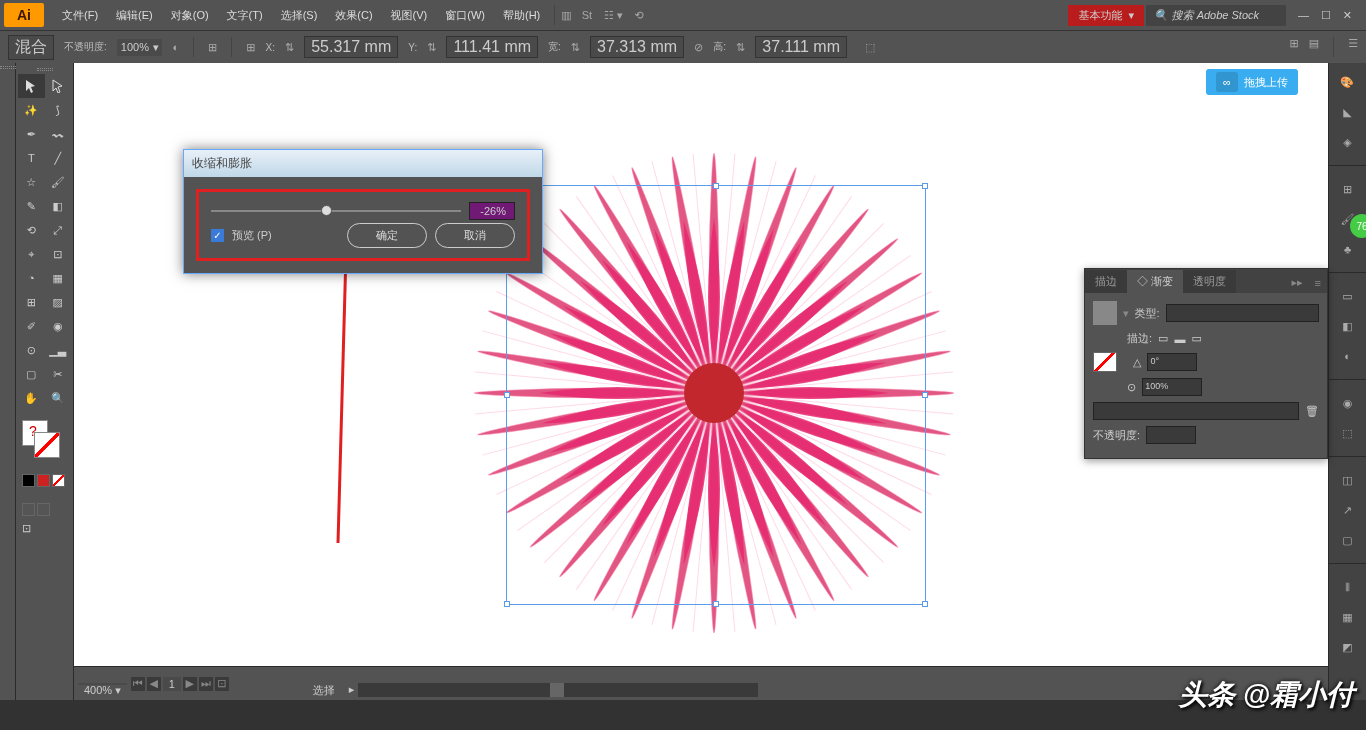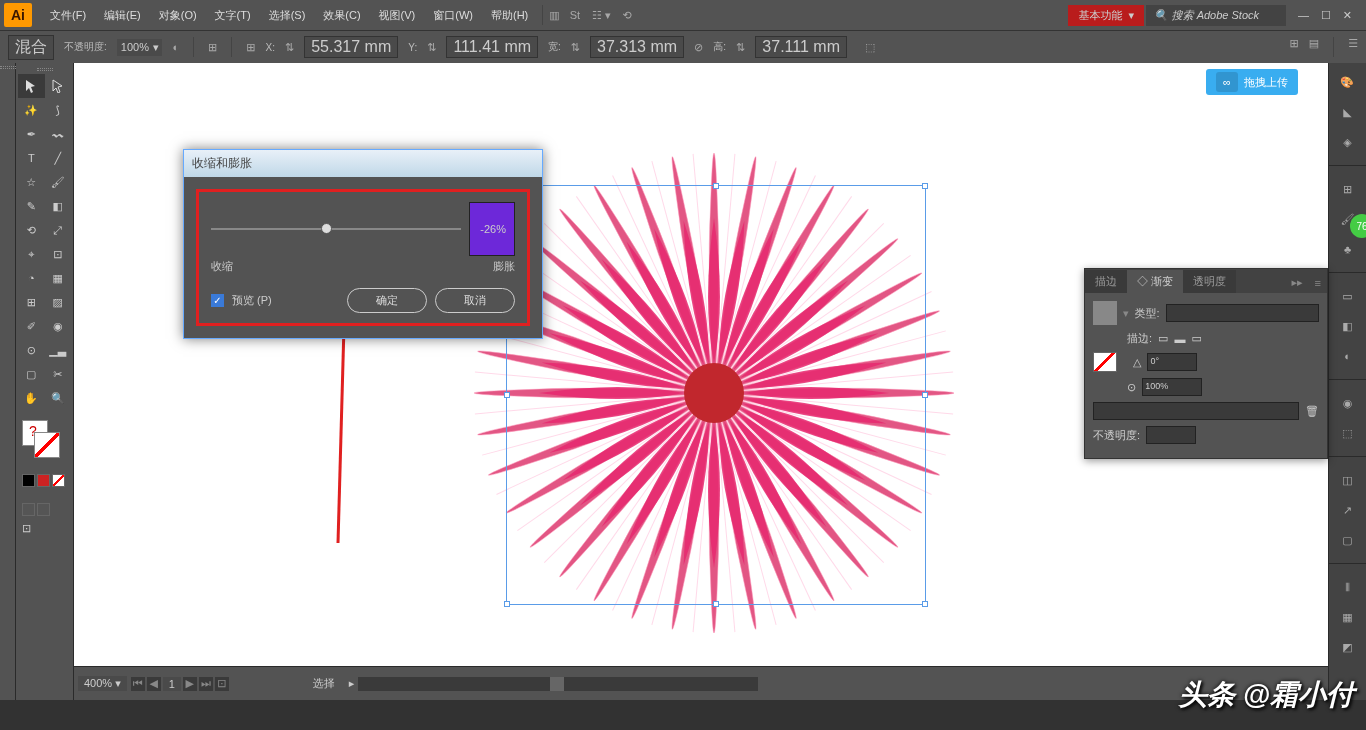--- a/index.html
+++ b/index.html
@@ -1,18 +1,18 @@
 <!DOCTYPE html>
 <html><head>
 <meta charset="utf-8">
 <style>
 *{margin:0;padding:0;box-sizing:border-box;font-family:"Microsoft YaHei",sans-serif;font-size:11px;color:#ccc;user-select:none}
 body{background:#323232;width:1366px;height:730px;overflow:hidden;position:relative}
 .menubar{height:30px;background:#535353;display:flex;align-items:center;padding:0 4px;gap:2px}
-.ai-logo{width:28px;height:24px;background:#f90;color:#3a1700;font-weight:bold;display:flex;align-items:center;justify-content:center;font-size:14px;border-radius:2px;margin-right:8px}
+.ai-logo{width:40px;height:24px;background:#f90;color:#3a1700;font-weight:bold;display:flex;align-items:center;justify-content:center;font-size:14px;border-radius:2px;margin-right:8px}
 .menuitem{padding:4px 8px;color:#ddd;cursor:pointer}
 .divider{width:1px;height:20px;background:#444;margin:0 4px}
 .workspace-dd{margin-left:auto;background:#b91c1c;padding:3px 10px;display:flex;align-items:center;gap:6px}
 .searchbox{background:#434343;padding:3px 8px;width:140px;display:flex;align-items:center;gap:4px;font-style:italic;color:#888}
 .wincontrols{display:flex;gap:12px;padding:0 10px;color:#aaa}
 .optionsbar{height:33px;background:#535353;border-top:1px solid #333;display:flex;align-items:center;padding:0 8px;gap:10px}
 .opt-box{background:#4a4a4a;border:1px solid #333;padding:1px 6px;font-size:16px;min-width:35px;text-align:center}
 .opt-dd{background:#4a4a4a;padding:2px 4px;display:flex;align-items:center;gap:4px}
 .opt-label{font-size:10px;color:#bbb}
 .main{display:flex;height:637px}
@@ -39,39 +39,39 @@
 .flower{position:absolute;left:350px;top:40px;width:580px;height:580px}
 .upload-btn{position:absolute;top:6px;right:30px;background:#39adf0;padding:3px 10px;border-radius:3px;display:flex;align-items:center;gap:6px}
 .upload-ico{width:22px;height:20px;background:#3195d0;border-radius:3px;display:flex;align-items:center;justify-content:center;color:#fff}
 .dialog{position:absolute;left:109px;top:86px;width:360px;background:#535353;border:1px solid #6af;box-shadow:0 0 12px rgba(0,0,0,.5)}
 .dlg-title{background:linear-gradient(#e8f0f8,#c0d8e8);color:#444;padding:5px 8px;font-size:12px}
 .dlg-body{padding:12px;position:relative}
 .redbox{border:3px solid #e02020;padding:10px 12px}
 .slider-row{display:flex;align-items:center;gap:8px;margin-bottom:3px}
 .slider{flex:1;height:2px;background:#888;position:relative}
 .thumb{position:absolute;width:11px;height:11px;background:#ddd;border:1px solid #555;border-radius:50%;top:-5px;left:44%}
-.valbox{background:#6d28d9;border:1px solid #222;padding:20px 8px;min-width:46px;text-align:right}
+.valbox{background:#701a75;border:1px solid #222;padding:2px 8px;min-width:46px;text-align:right}
 .slider-labels{display:flex;justify-content:space-between;font-size:10px;color:#aaa;margin-bottom:14px}
 .btn-row{display:flex;align-items:center;gap:8px}
 .chk{width:13px;height:13px;background:#3a7ad8;display:flex;align-items:center;justify-content:center;color:#fff;font-size:10px}
 .pill-btn{border:1.5px solid #ccc;border-radius:14px;padding:4px 28px;background:transparent;cursor:pointer;color:#ddd}
 .arrow{position:absolute;left:252px;top:180px;pointer-events:none}
 .rpanel-dock{width:38px;background:#434343;display:flex;flex-direction:column;align-items:center;padding-top:8px;gap:8px;border-left:1px solid #2a2a2a}
 .dock-ico{width:26px;height:22px;display:flex;align-items:center;justify-content:center;color:#aaa;cursor:pointer}
 .dock-sep{height:1px;width:100%;background:#2a2a2a;margin:4px 0}
 .float-panel{position:absolute;right:38px;top:268px;width:244px;background:#535353;border:1px solid #333;box-shadow:0 2px 8px rgba(0,0,0,.4)}
 .fp-tabs{display:flex;background:#424242;height:24px;align-items:flex-end}
 .fp-tab{padding:4px 10px;font-size:11px;color:#999;background:#3a3a3a}
 .fp-tab.act{background:#535353;color:#ddd}
 .fp-body{padding:8px}
 .fp-row{display:flex;align-items:center;gap:6px;margin-bottom:6px;font-size:10px;color:#888}
 .fp-sw{width:24px;height:24px;background:#888}
 .fp-dd{flex:1;background:#3a3a3a;border:1px solid #222;height:18px}
 .fp-bar{height:18px;background:#3a3a3a;border:1px solid #222;flex:1}
-.statusbar{height:34px;background:#535353;display:flex;align-items:center;padding:10px 4px;gap:4px;font-size:10px;border-top:1px solid #2a2a2a}
+.statusbar{height:34px;background:#535353;display:flex;padding:16px 4px;gap:4px;font-size:10px;border-top:1px solid #2a2a2a}
 .sb-dd{background:#4a4a4a;padding:1px 6px}
 .sb-nav{display:flex;gap:2px;align-items:center}
 .sb-btn{width:14px;height:14px;background:#3a3a3a;display:flex;align-items:center;justify-content:center;color:#888}
 .hscroll{flex:1;height:14px;background:#3a3a3a;position:relative;max-width:400px}
 .hthumb{position:absolute;left:48%;width:14px;height:14px;background:#666}
 .watermark{position:absolute;right:12px;bottom:16px;font-size:28px;font-weight:bold;color:#fff;text-shadow:0 0 4px #000,2px 2px 3px rgba(0,0,0,.8);font-style:italic}
 .menu-icon{opacity:.7}
 .green-badge{position:absolute;right:-8px;top:214px;width:24px;height:24px;border-radius:50%;background:#4c4;display:flex;align-items:center;justify-content:center;color:#fff;font-size:10px}
 </style>
 </head>
@@ -516,24 +516,20 @@
       <div class="dialog">
         <div class="dlg-title">收缩和膨胀</div>
         <div class="dlg-body">
           <div class="redbox">
             <div class="slider-row">
               <div class="slider">
                   <div class="thumb"></div>
                 </div>
               <div class="valbox">-26%</div>
             </div>
-            <div class="slider-labels">
-              <span>收缩</span>
-              <span>膨胀</span>
-            </div>
             <div class="btn-row">
               <div class="chk">✓</div>
               <span>预览 (P)</span>
               <div style="flex:1"></div>
               <button class="pill-btn">确定</button>
               <button class="pill-btn">取消</button>
             </div>
           </div>
         </div>
       </div>

